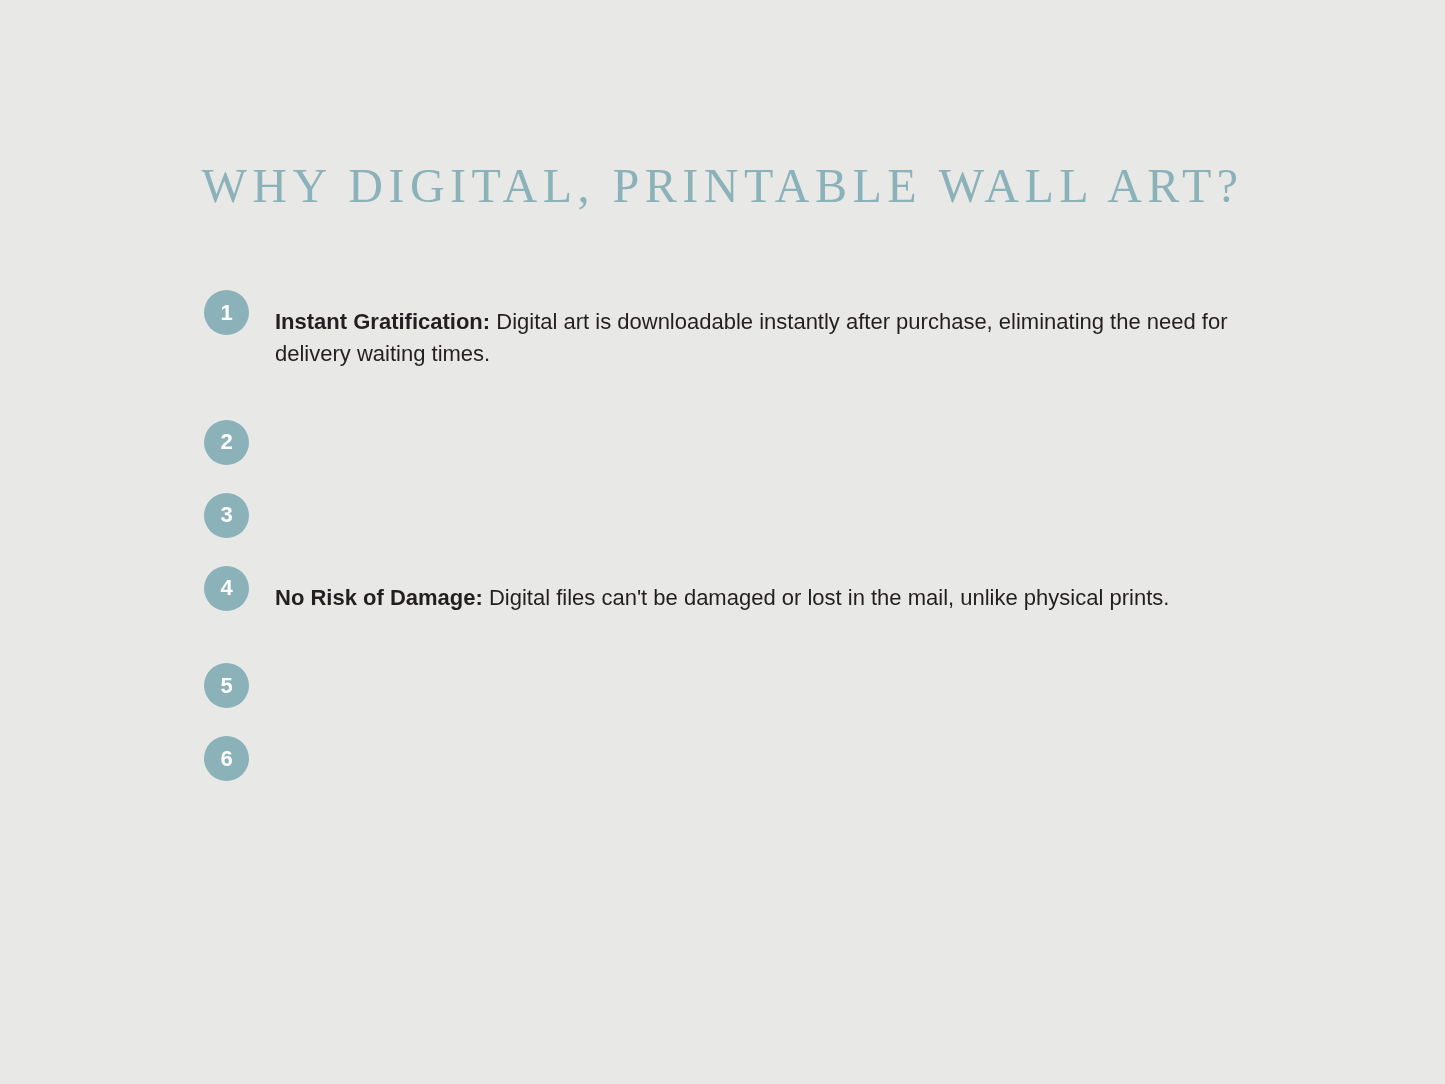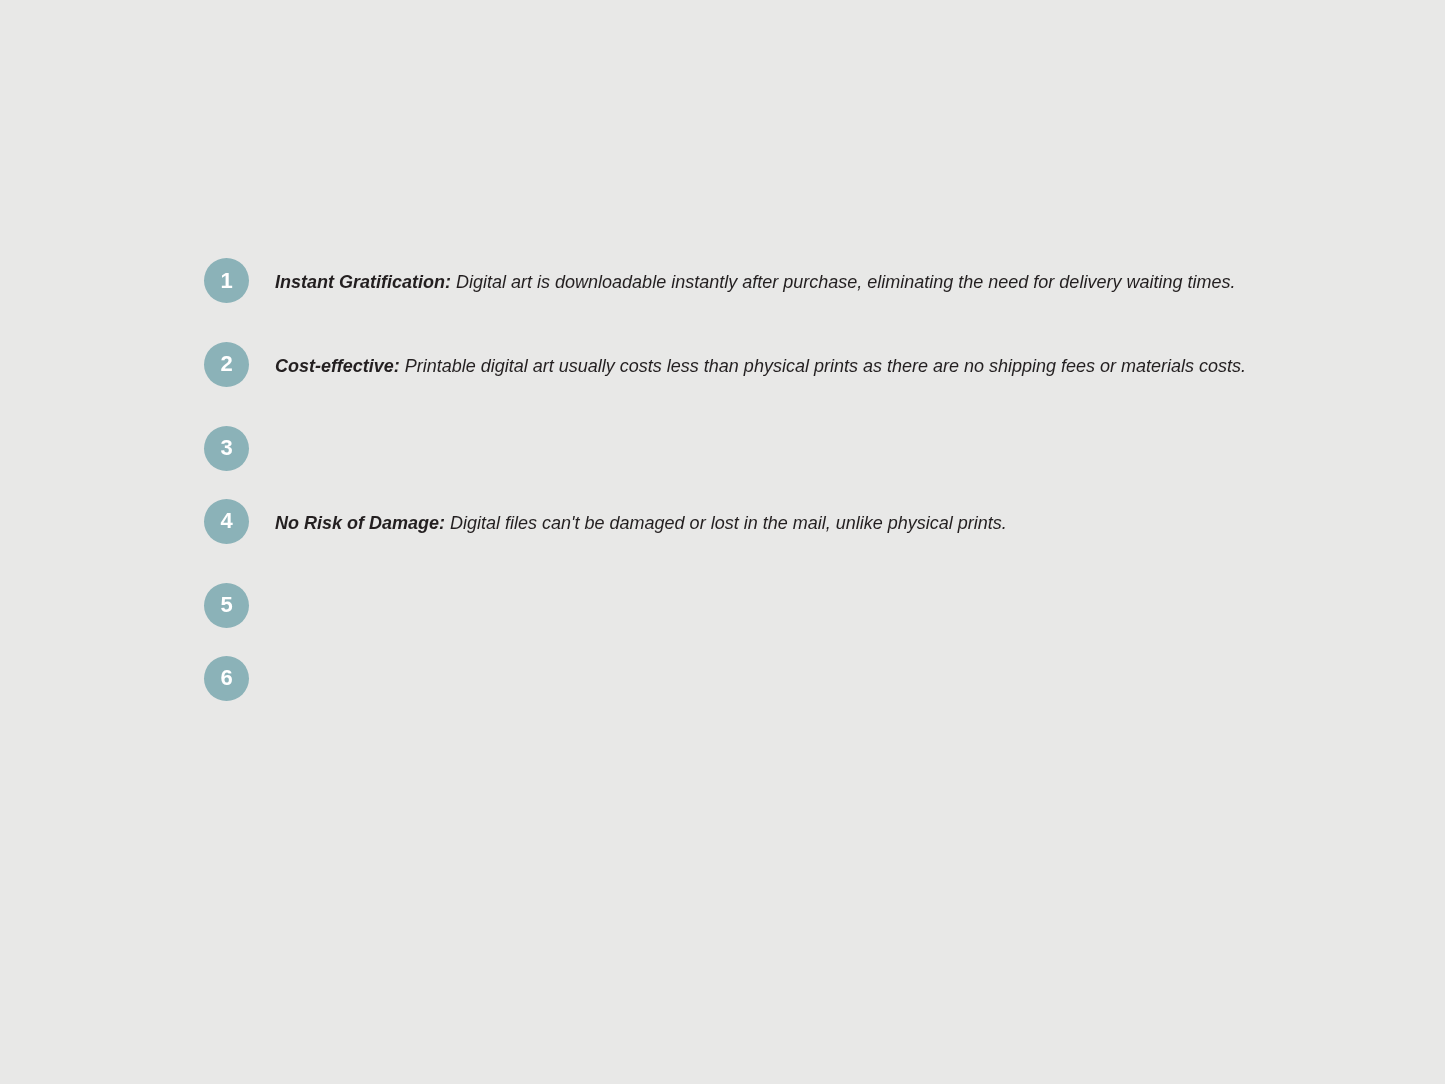--- a/index.html
+++ b/index.html
@@ -54,50 +54,47 @@
     font-family: "Liberation Sans", sans-serif;
     font-size: 22px;
     font-weight: bold;
     display: flex;
     align-items: center;
     justify-content: center;
     margin-top: 6px;
   }
   .text {
     margin-left: 26px;
-    font-size: 18px;
+    font-size: 22px;
     line-height: 1.44;
     color: #231f20;
     font-family: "Liberation Sans", sans-serif;
-    font-style: italic;
   }
   .text .lead {
     font-weight: bold;
   }
 </style>
 </head>
 <body>
 
 <div class="page">
 
+  <h1 class="title">WHY DIGITAL, PRINTABLE WALL ART?</h1>
 
   <ul class="list">
 
     <li class="item">
       <span class="badge">1</span>
       <p class="text">
         <span class="lead">Instant Gratification:</span><span> Digital art is downloadable instantly after purchase, eliminating the need for delivery waiting times.</span>
       </p>
     </li>
 
     <li class="item">
       <span class="badge">2</span>
-      <p class="text">
-        <span class="lead">Cost-effective:</span><span> Printable digital art usually costs less than physical prints as there are no shipping fees or materials costs.</span>
-      </p>
     </li>
 
     <li class="item">
       <span class="badge">3</span>
     </li>
 
     <li class="item">
       <span class="badge">4</span>
       <p class="text">
         <span class="lead">No Risk of Damage:</span><span> Digital files can't be damaged or lost in the mail, unlike physical prints.</span>

